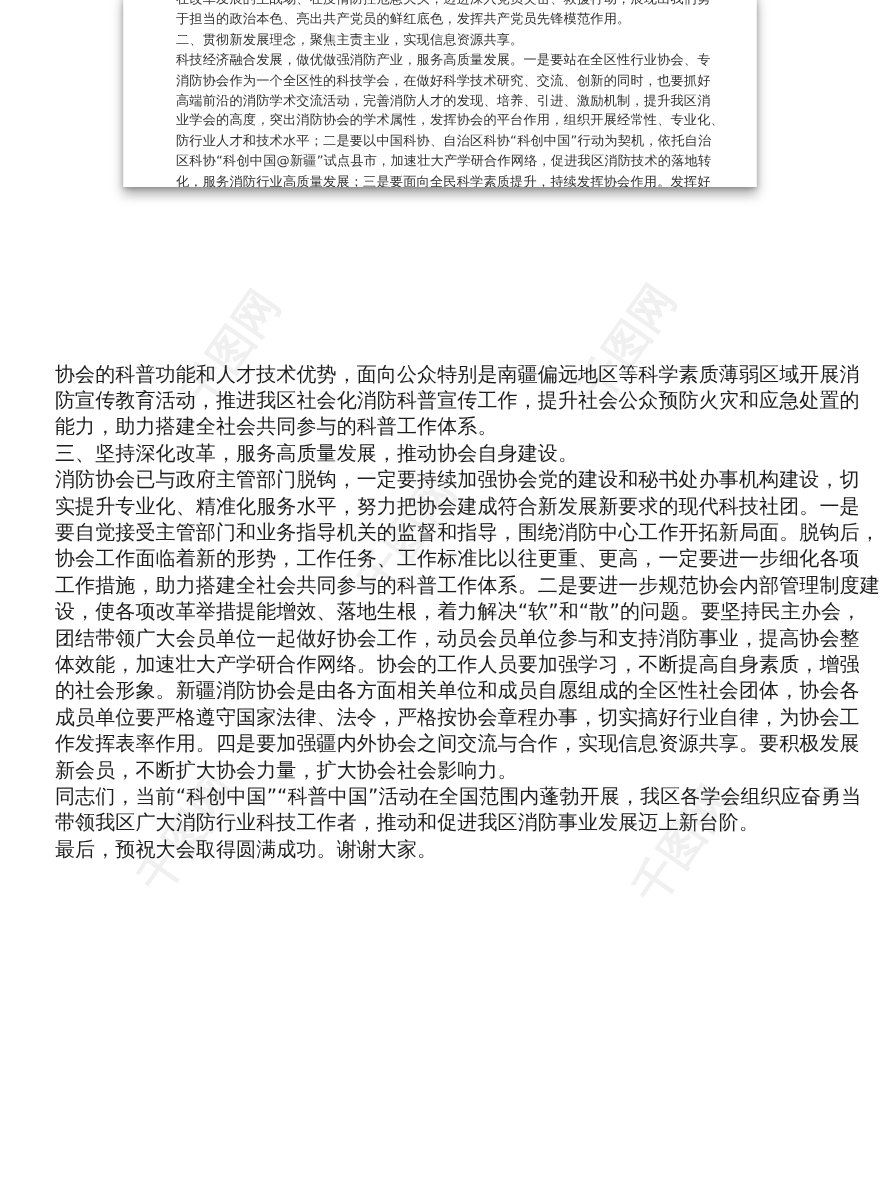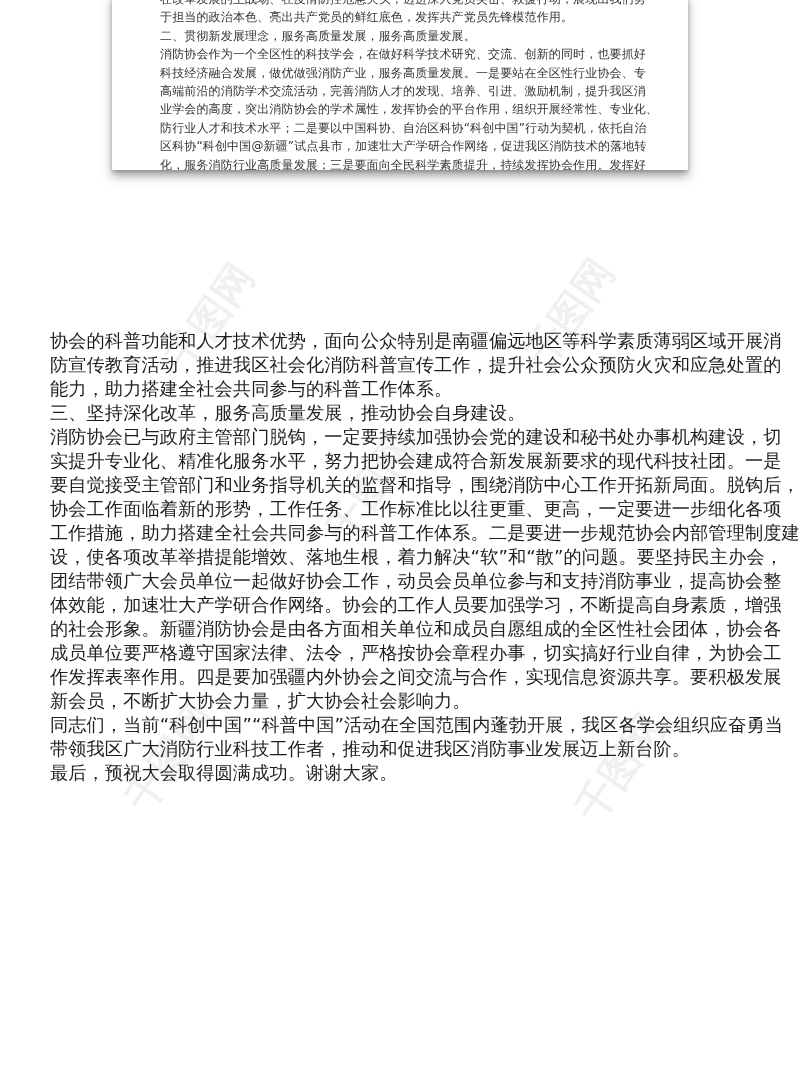--- a/index.html
+++ b/index.html
@@ -17,23 +17,23 @@
   .wm { position: absolute; color: rgba(0,0,0,0.06); font-size: 40px; font-weight: bold;
         transform: rotate(-55deg); pointer-events: none; white-space: nowrap; }
 </style>
 </head>
 <body>
 
 <div class="paper">
   <div class="paper-inner">
     <div class="paper-line" style="margin-top:-4px">在改革发展的主战场、在疫情防控危急关头，迈进深入党员突击、救援行动，展现出我们勇</div>
     <div class="paper-line">于担当的政治本色、亮出共产党员的鲜红底色，发挥共产党员先锋模范作用。</div>
-    <div class="paper-line">二、贯彻新发展理念，服务高质量发展，服务高质量发展。</div>
+    <div class="paper-line">二、贯彻新发展理念，聚焦主责主业，实现信息资源共享。</div>
+    <div class="paper-line">科技经济融合发展，做优做强消防产业，服务高质量发展。一是要站在全区性行业协会、专</div>
     <div class="paper-line">消防协会作为一个全区性的科技学会，在做好科学技术研究、交流、创新的同时，也要抓好</div>
-    <div class="paper-line">科技经济融合发展，做优做强消防产业，服务高质量发展。一是要站在全区性行业协会、专</div>
     <div class="paper-line">高端前沿的消防学术交流活动，完善消防人才的发现、培养、引进、激励机制，提升我区消</div>
     <div class="paper-line">业学会的高度，突出消防协会的学术属性，发挥协会的平台作用，组织开展经常性、专业化、</div>
     <div class="paper-line">防行业人才和技术水平；二是要以中国科协、自治区科协“科创中国”行动为契机，依托自治</div>
     <div class="paper-line">区科协“科创中国@新疆”试点县市，加速壮大产学研合作网络，促进我区消防技术的落地转</div>
     <div class="paper-line">化，服务消防行业高质量发展；三是要面向全民科学素质提升，持续发挥协会作用。发挥好</div>
   </div>
 </div>
 
 <div class="wm" style="left:150px;top:290px;">千图网</div>
 <div class="wm" style="left:510px;top:285px;">千图网</div>

